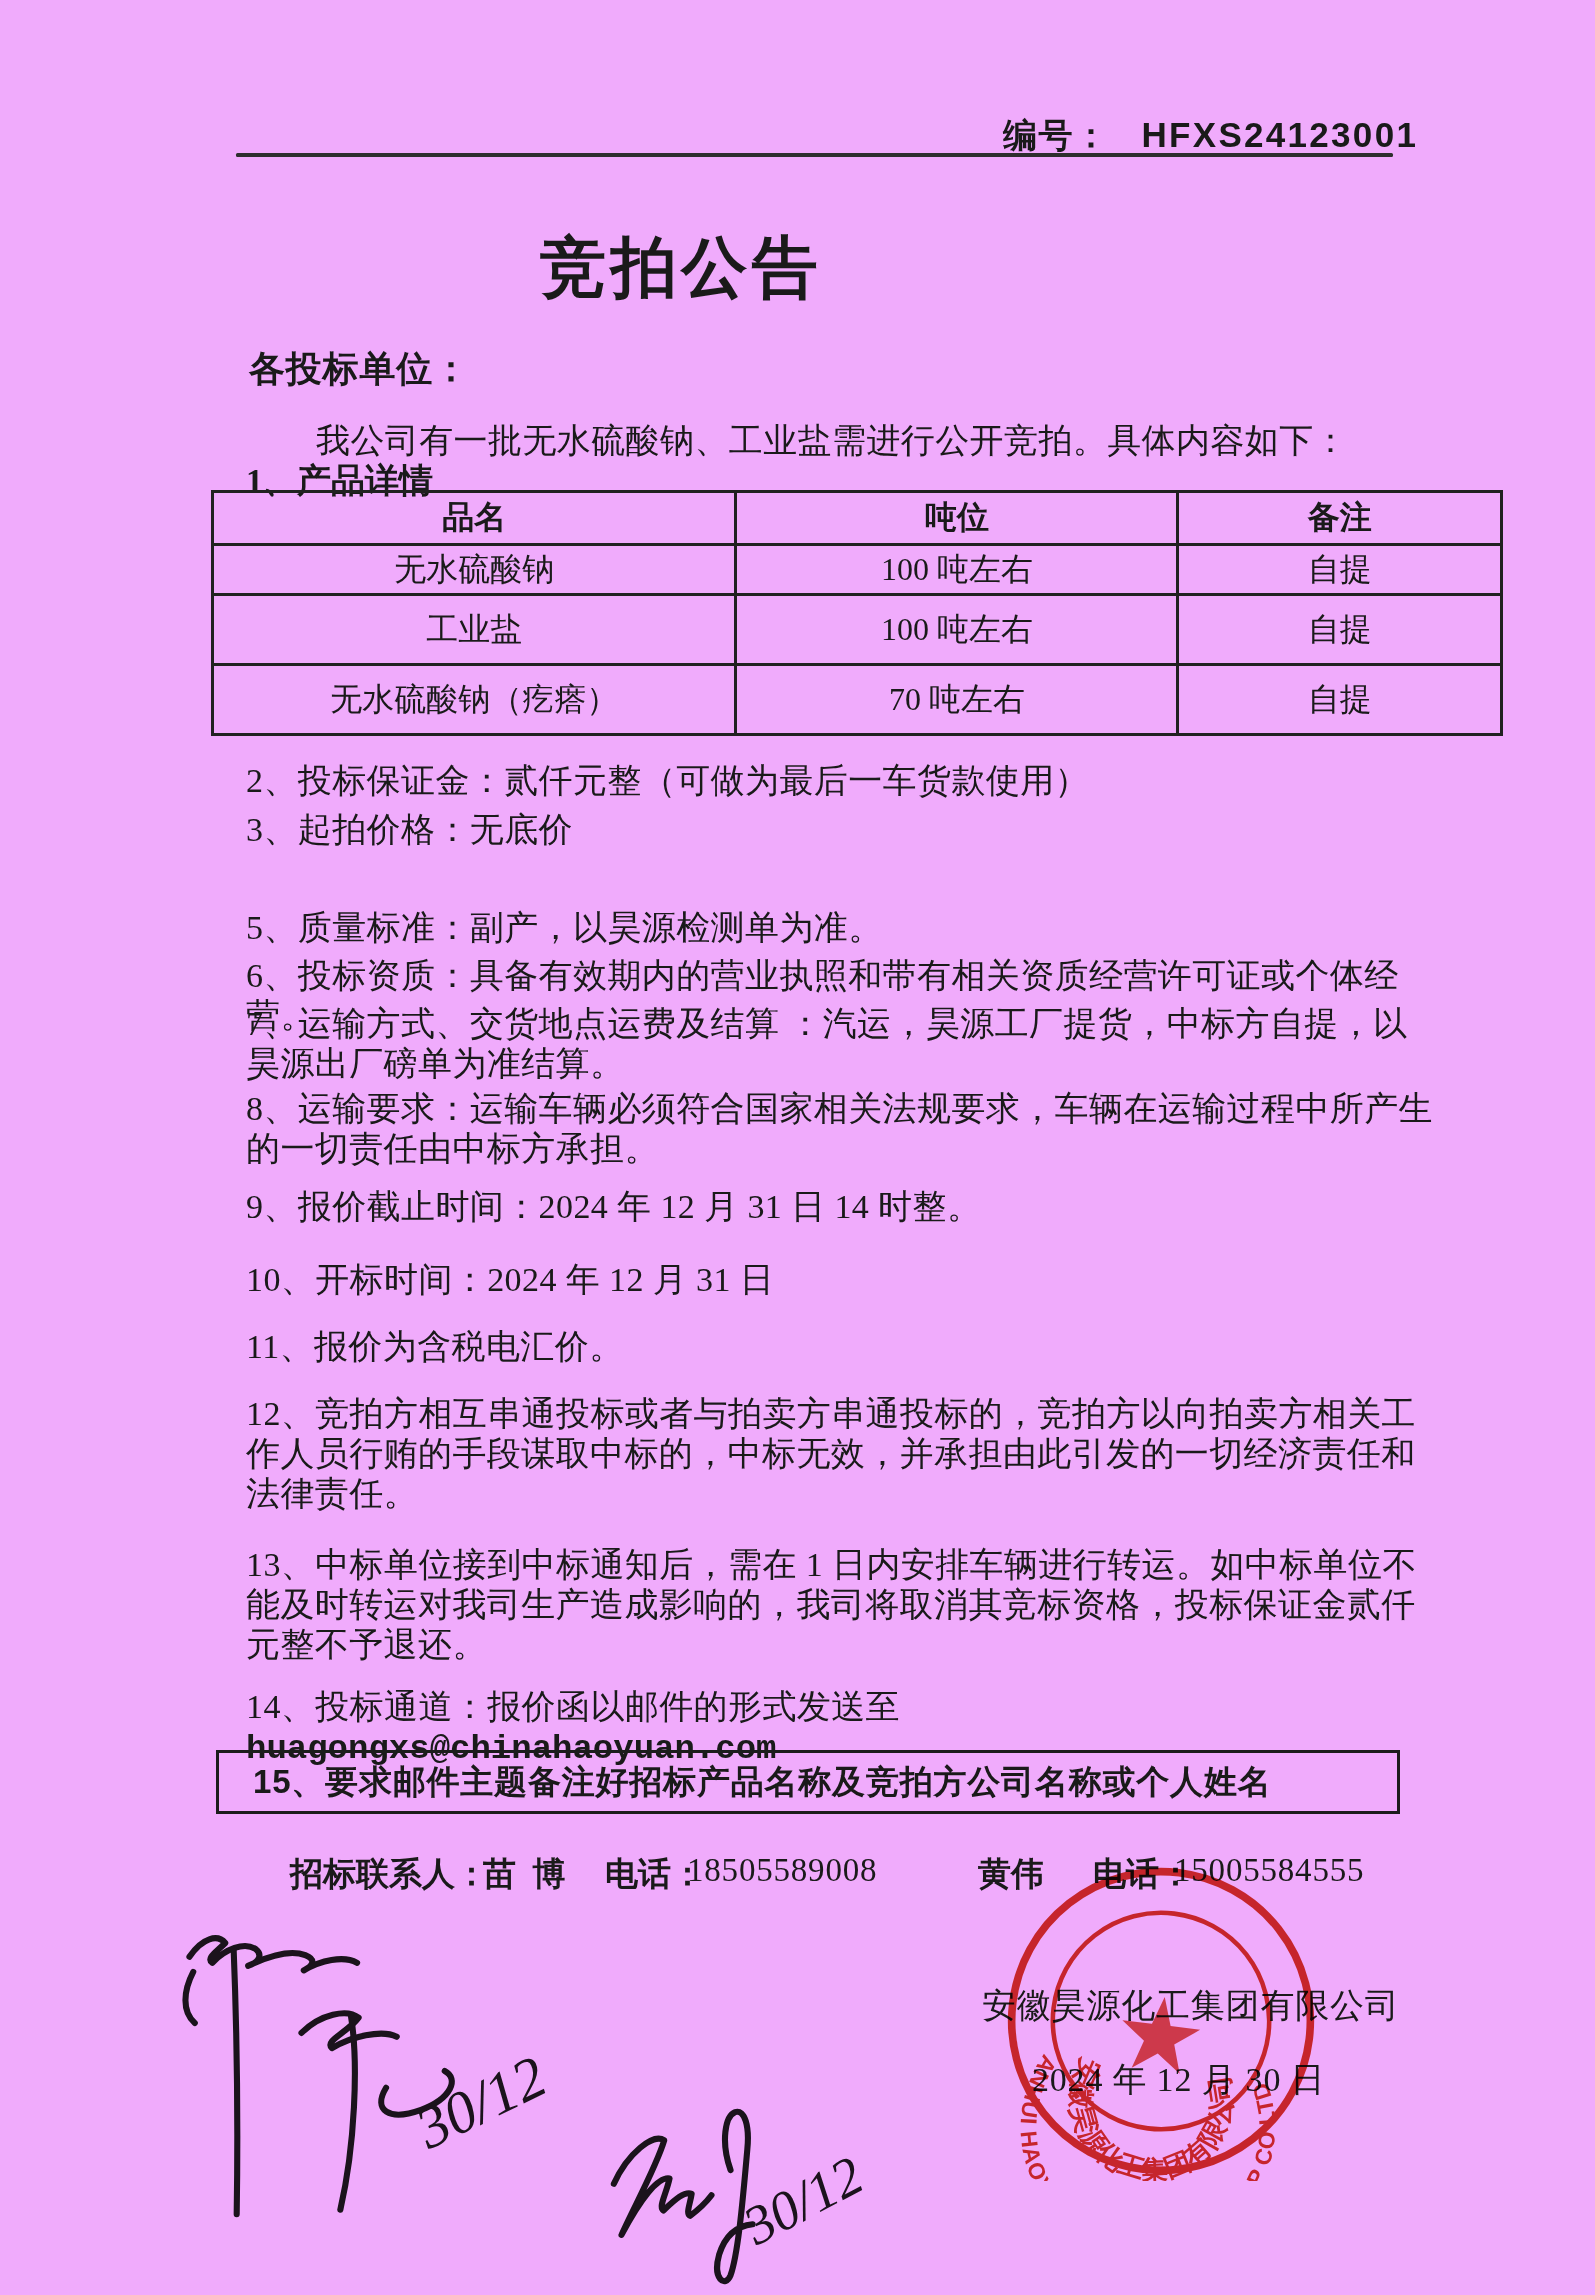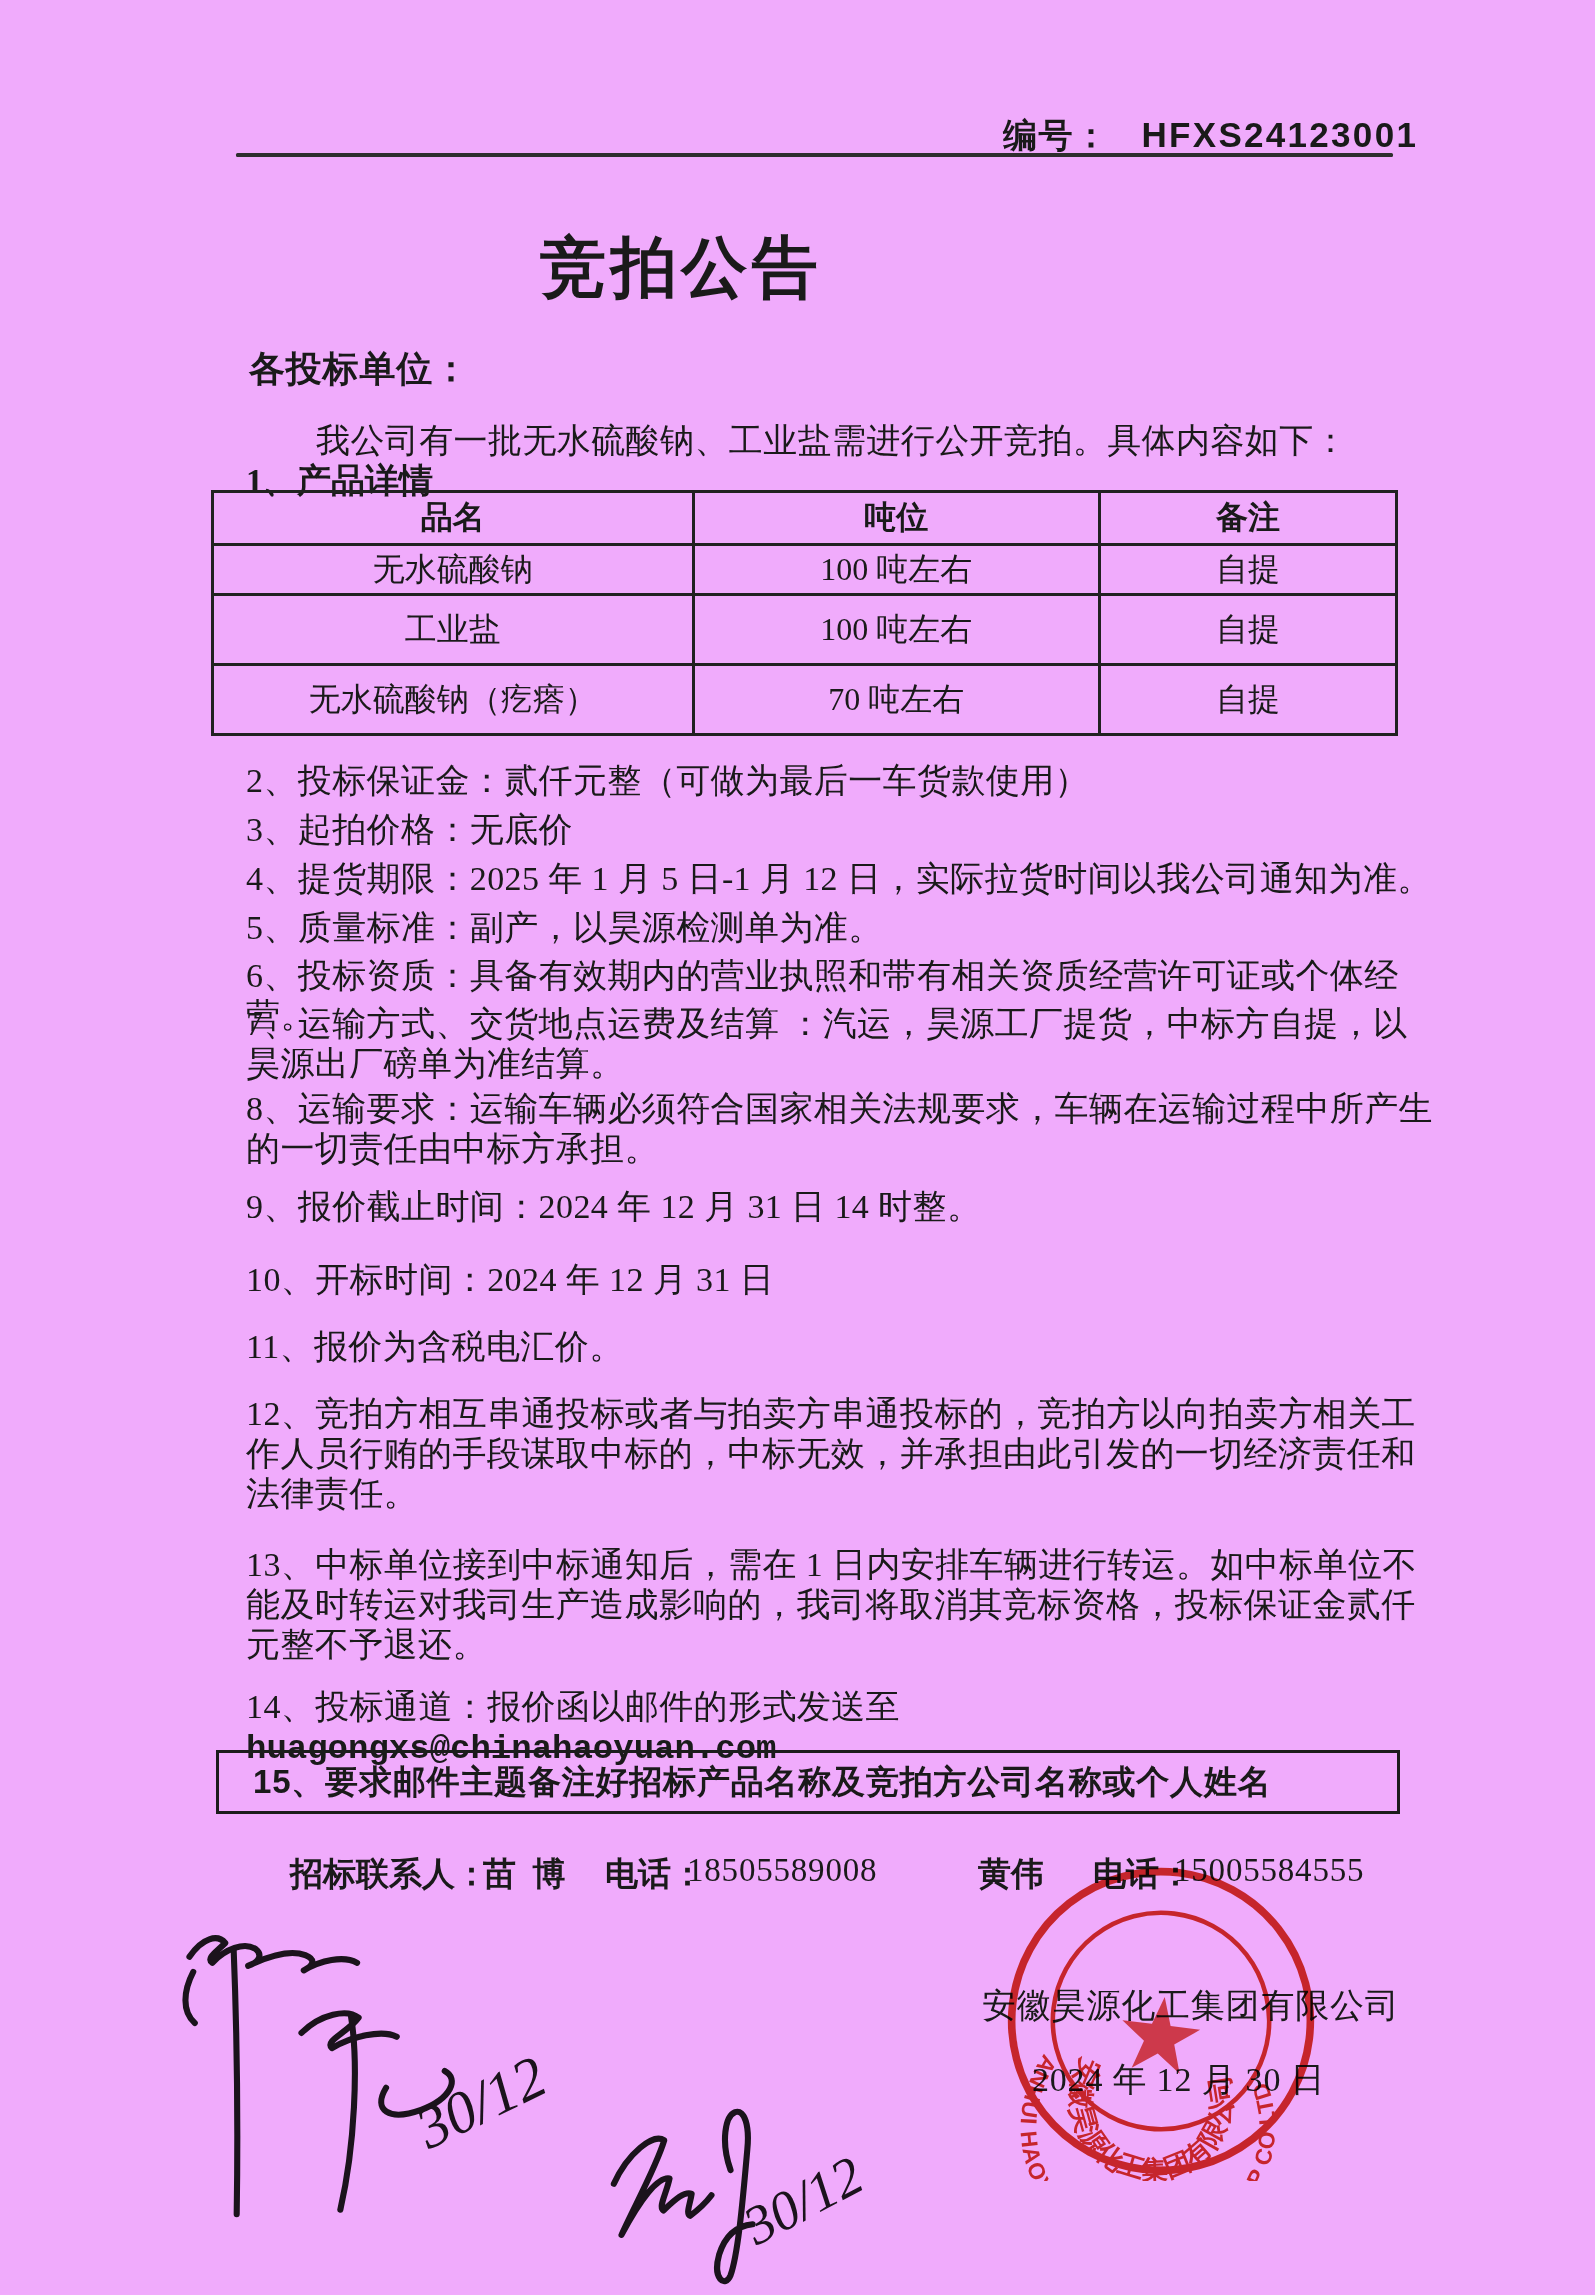--- a/index.html
+++ b/index.html
@@ -15,21 +15,21 @@
   
   .doc-number{position:absolute;top:113px;left:1003px;font-family:"Liberation Sans","DejaVu Sans",sans-serif;font-weight:700;font-size:34px;letter-spacing:1.5px;white-space:nowrap;}
   .doc-number .num{margin-left:32px;letter-spacing:2.3px;font-size:35px;}
   .header-rule{position:absolute;top:153px;left:236px;width:1157px;height:3.8px;background:#2e2e2e;border-radius:1.5px;}
   
   .title{position:absolute;top:223px;left:0;width:1332px;margin:0;text-align:center;font-size:66px;font-weight:700;letter-spacing:4.6px;padding-left:30.5px;box-sizing:border-box;}
   .salutation{position:absolute;top:345px;left:249px;font-size:36px;font-weight:700;letter-spacing:0.8px;}
   .intro{position:absolute;top:418px;left:246px;width:1185px;font-size:34px;font-weight:500;text-indent:70px;letter-spacing:0.4px;}
   .sec-label{position:absolute;top:458px;left:246px;font-size:34px;font-weight:600;}
   
-  .product-table{position:absolute;top:490px;left:211px;width:1187px;height:243px;border-collapse:collapse;table-layout:fixed;font-size:32px;font-weight:500;}
+  .product-table{position:absolute;top:490px;left:211px;width:1292px;height:243px;border-collapse:collapse;table-layout:fixed;font-size:32px;font-weight:500;}
   .product-table th,.product-table td{border:3.1px solid #212121;text-align:center;vertical-align:middle;padding:0;font-weight:500;}
   .product-table th{font-weight:600;}
   
   .item{position:absolute;left:246px;width:1187px;font-size:34px;font-weight:500;line-height:40px;white-space:pre-line;letter-spacing:0.4px;}
   .email{font-family:"Liberation Mono","DejaVu Sans Mono",monospace;font-weight:700;font-size:34px;letter-spacing:0;}
   
   .box15{position:absolute;top:1750px;left:216px;width:1184px;height:64px;border:3.8px solid #1c1c1c;box-sizing:border-box;display:flex;align-items:center;}
   .box15 span{margin-left:34px;font-family:"Liberation Sans","DejaVu Sans",sans-serif;font-weight:700;font-size:33px;letter-spacing:0.8px;}
   
   .contacts{position:absolute;top:1852px;left:0;width:1595px;height:46px;font-size:33px;margin-left:38px;}
@@ -89,21 +89,20 @@
       <tr style="height:70px">
         <td>无水硫酸钠（疙瘩）</td>
         <td>70 吨左右</td>
         <td>自提</td>
       </tr>
     </tbody>
   </table>
 
   <div class="item" style="top:761px">2、投标保证金：贰仟元整（可做为最后一车货款使用）</div>
   <div class="item" style="top:810px">3、起拍价格：无底价</div>
-  <div class="item" style="top:859px">4、提货期限：2025 年 1 月 5 日-1 月 12 日，实际拉货时间以我公司通知为准。</div>
   <div class="item" style="top:908px">5、质量标准：副产，以昊源检测单为准。</div>
   <div class="item" style="top:956px">6、投标资质：具备有效期内的营业执照和带有相关资质经营许可证或个体经营。</div>
   <div class="item" style="top:1004px">7、运输方式、交货地点运费及结算 ：汽运，昊源工厂提货，中标方自提，以
 昊源出厂磅单为准结算。</div>
   <div class="item" style="top:1089px">8、运输要求：运输车辆必须符合国家相关法规要求，车辆在运输过程中所产生
 的一切责任由中标方承担。</div>
   <div class="item" style="top:1187px">9、报价截止时间：2024 年 12 月 31 日 14 时整。</div>
   <div class="item" style="top:1260px">10、开标时间：2024 年 12 月 31 日</div>
   <div class="item" style="top:1327px">11、报价为含税电汇价。</div>
   <div class="item" style="top:1394px">12、竞拍方相互串通投标或者与拍卖方串通投标的，竞拍方以向拍卖方相关工

